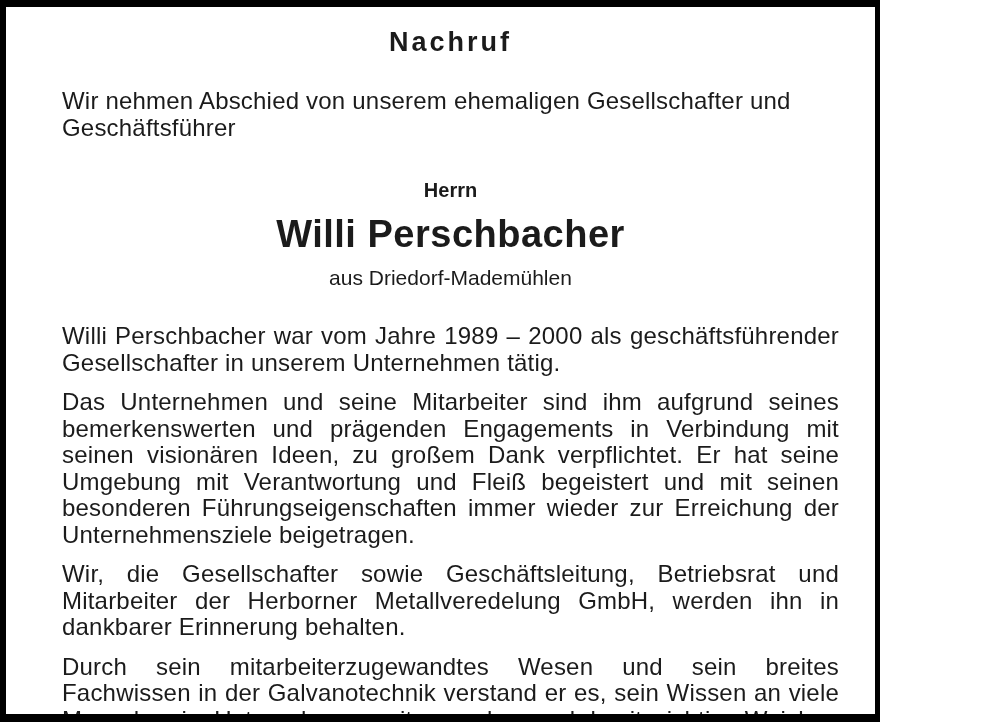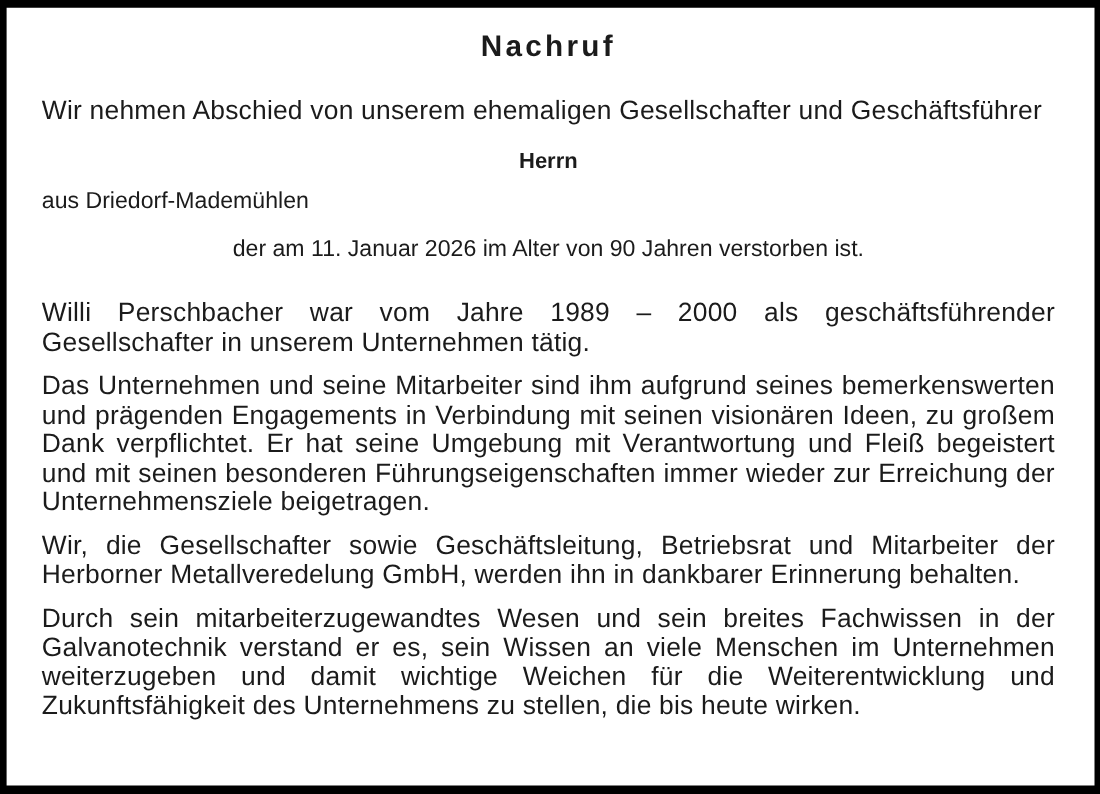--- a/index.html
+++ b/index.html
@@ -2,65 +2,66 @@
 <html lang="de"><head>
 <meta charset="utf-8">
 <style>
   html, body {
     margin: 0;
     padding: 0;
     background: #ffffff;
   }
   .sheet {
     position: relative;
-    width: 1000px;
+    width: 880px;
     height: 722px;
     box-sizing: border-box;
     background: var(--paper, #ffffff);
     border-style: solid;
     border-color: var(--frame, #000000);
     
     border-width: 7px 5px 8px 6px;
-    padding: 18px 36px 0 32px;
+    padding: 18px 36px 0 56px;
     font-family: "Liberation Sans", "DejaVu Sans", sans-serif;
     color: var(--ink, #1b1b1b);
     overflow: hidden;
   }
   .title {
     margin: 0;
     text-align: center;
     font-size: 27px;
     font-weight: bold;
     letter-spacing: 3px;
     line-height: 34px;
   }
   .intro {
     margin: 28px 0 0 0;
     font-size: 24px;
     letter-spacing: 0.2px;
     line-height: 27px;
     text-align: left;
   }
   .salutation {
-    margin: 20px 0 0 0;
+    margin: 36px 0 0 0;
     text-align: center;
     font-size: 20px;
     font-weight: bold;
     line-height: 27px;
   }
   .deceased-name {
     margin: 8px 0 0 0;
     text-align: center;
     font-size: 38px;
     font-weight: bold;
     line-height: 44px;
     letter-spacing: 0.5px;
   }
   .origin {
     margin: 8px 0 17px 0;
+    text-align: center;
     font-size: 21px;
     line-height: 27px;
   }
   .death-line {
     margin: 16px 0 0 0;
     text-align: center;
     font-size: 21px;
     line-height: 27px;
   }
   .body-text {
@@ -78,24 +79,24 @@
 <body>
 
 <div class="sheet" style="--ink: #1b1b1b; --frame: #000000; --paper: #ffffff;">
 
   <h1 class="title">Nachruf</h1>
 
   <p class="intro">Wir nehmen Abschied von unserem ehemaligen Gesellschafter und Geschäftsführer</p>
 
   <p class="salutation">Herrn</p>
 
+  <h2 class="deceased-name">Willi Perschbacher</h2>
 
   <p class="origin">aus Driedorf-Mademühlen</p>
 
-  <p class="death-line">der am 11. Januar 2026 im Alter von 90 Jahren verstorben ist.</p>
 
   <div class="body-text">
     <p>Willi Perschbacher war vom Jahre 1989 – 2000 als geschäftsführender Gesellschafter in unserem Unternehmen tätig.</p>
     <p>Das Unternehmen und seine Mitarbeiter sind ihm aufgrund seines bemerkenswerten und prägenden Engagements in Verbindung mit seinen visionären Ideen, zu großem Dank verpflichtet. Er hat seine Umgebung mit Verantwortung und Fleiß begeistert und mit seinen besonderen Führungseigenschaften immer wieder zur Erreichung der Unternehmensziele beigetragen.</p>
     <p>Wir, die Gesellschafter sowie Geschäftsleitung, Betriebsrat und Mitarbeiter der Herborner Metallveredelung GmbH, werden ihn in dankbarer Erinnerung behalten.</p>
     <p>Durch sein mitarbeiterzugewandtes Wesen und sein breites Fachwissen in der Galvanotechnik verstand er es, sein Wissen an viele Menschen im Unternehmen weiterzugeben und damit wichtige Weichen für die Weiterentwicklung und Zukunftsfähigkeit des Unternehmens zu stellen, die bis heute wirken.</p>
   </div>
 
 </div>
 

